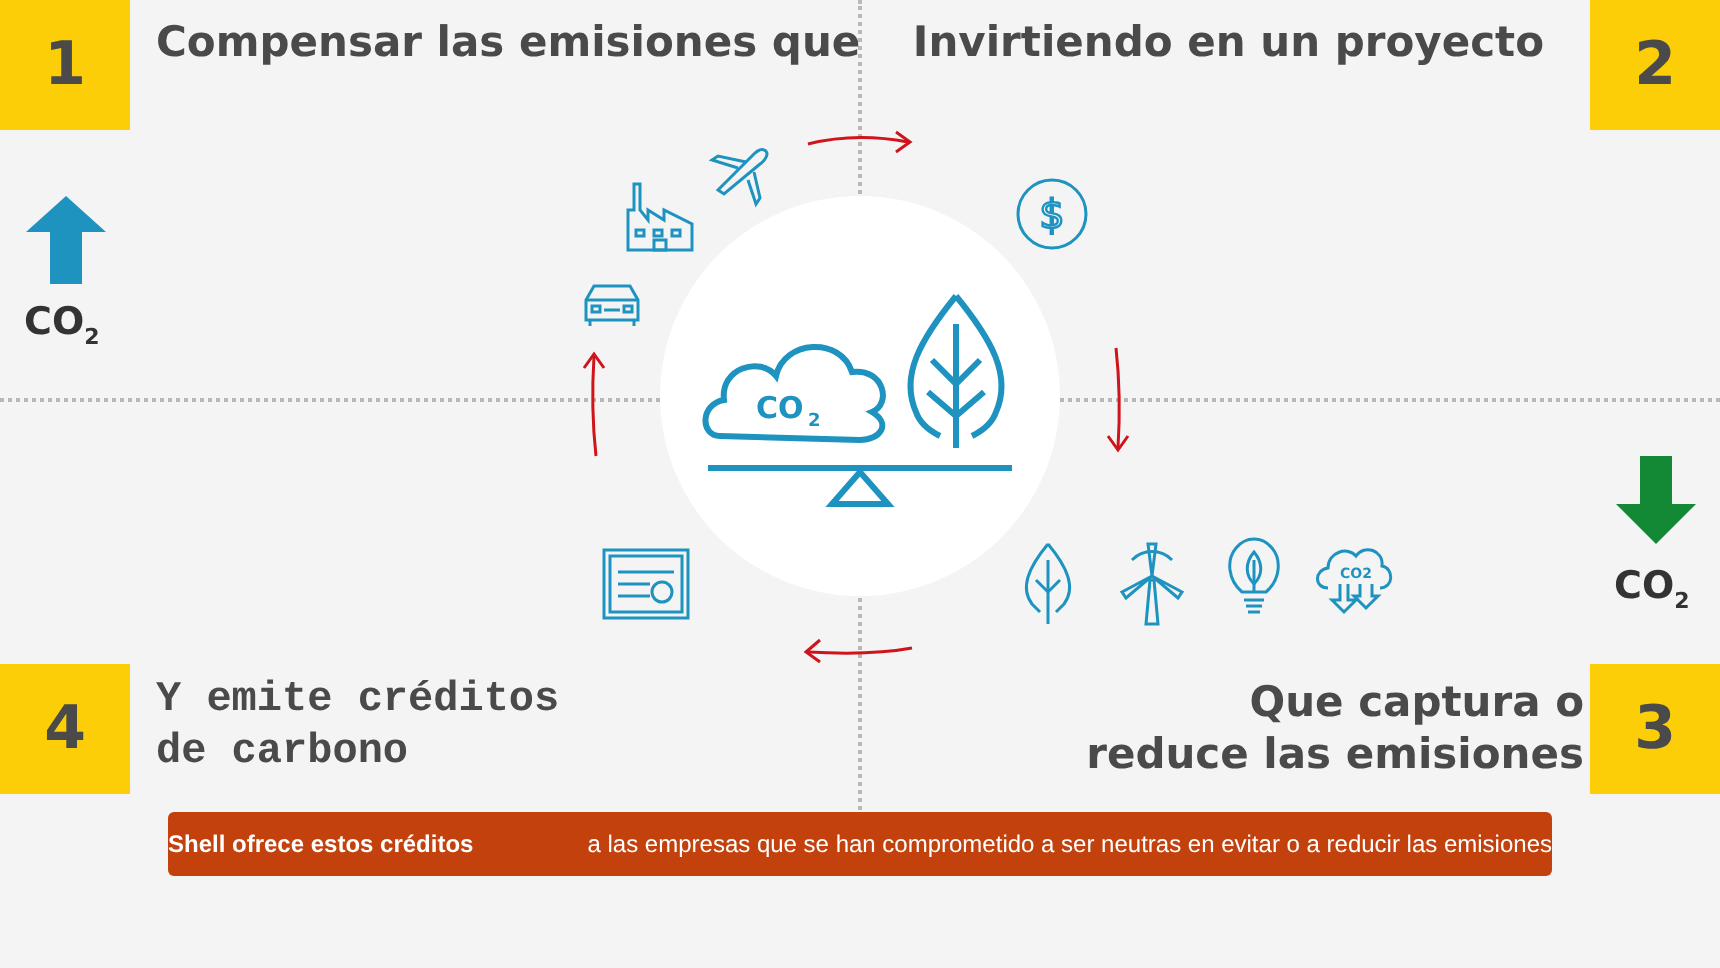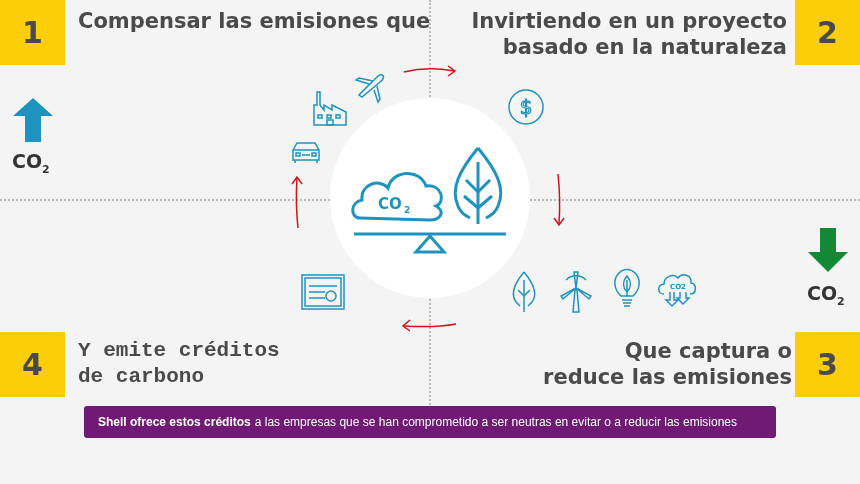--- a/index.html
+++ b/index.html
@@ -5,40 +5,39 @@
   html, body { margin:0; padding:0; }
   body { width:860px; height:484px; background:#f4f4f4; position:relative; overflow:hidden; font-family:"DejaVu Sans", sans-serif; }
   .vline { position:absolute; left:429px; top:0; height:408px; border-left:2px dotted #b8b8b8; }
   .hline { position:absolute; top:199px; height:0; border-top:2px dotted #b8b8b8; }
   .num { position:absolute; width:65px; height:65px; background:#fbce07; color:#4a4a4a; font-weight:bold; font-size:30px; display:flex; align-items:center; justify-content:center; }
   .step { position:absolute; color:#4a4a4a; font-weight:bold; font-size:21px; line-height:26px; }
   .step.right { text-align:right; }
   .co2 { position:absolute; font-weight:bold; color:#333; font-size:19px; }
   .co2 sub { font-size:11px; }
   .circle { position:absolute; left:330px; top:98px; width:200px; height:200px; border-radius:50%; background:#fff; }
-  .banner { position:absolute; left:84px; top:406px; width:692px; height:32px; background:#701a75; border-radius:3px; color:#fff; font-family:"Liberation Sans", sans-serif; font-size:12px; display:flex; align-items:center; padding-left:14px; box-sizing:border-box; }
+  .banner { position:absolute; left:84px; top:406px; width:692px; height:32px; background:#c2410c; border-radius:3px; color:#fff; font-family:"Liberation Sans", sans-serif; font-size:12px; display:flex; align-items:center; box-sizing:border-box;justify-content:space-between; }
   .banner b { margin-right:4px; }
   svg { position:absolute; overflow:visible; }
 </style>
 </head>
 <body>
 
 <div class="vline"></div>
 <div class="hline" style="left:0;width:330px;"></div>
 <div class="hline" style="left:530px;width:330px;"></div>
 
 <div class="num" style="left:0;top:0;">1</div>
 <div class="step" style="left:78px;top:8px;">
   <div>Compensar las emisiones que</div>
 </div>
 
 <div class="num" style="left:795px;top:0;">2</div>
-<div class="step right" style="right:73px;top:8px;">
+<div class="step right" style="right:88px;top:8px;">
   <div>Invirtiendo en un proyecto</div>
-  <div>basado en la naturaleza</div>
 </div>
 
 <div class="num" style="left:795px;top:332px;">3</div>
 <div class="step right" style="right:68px;top:338px;">
   <div>Que captura o</div>
   <div>reduce las emisiones</div>
 </div>
 
 <div class="num" style="left:0;top:332px;">4</div>
 <div class="step" style="left:78px;top:338px;font-family:Liberation Mono, monospace;">

